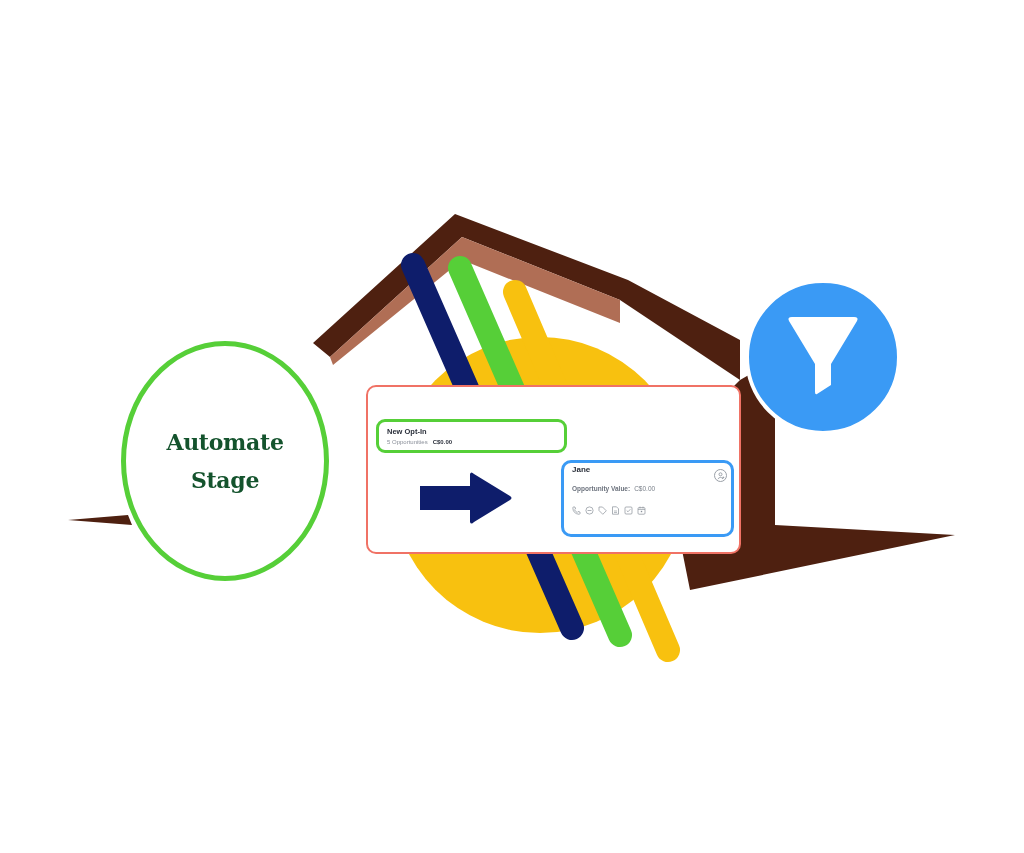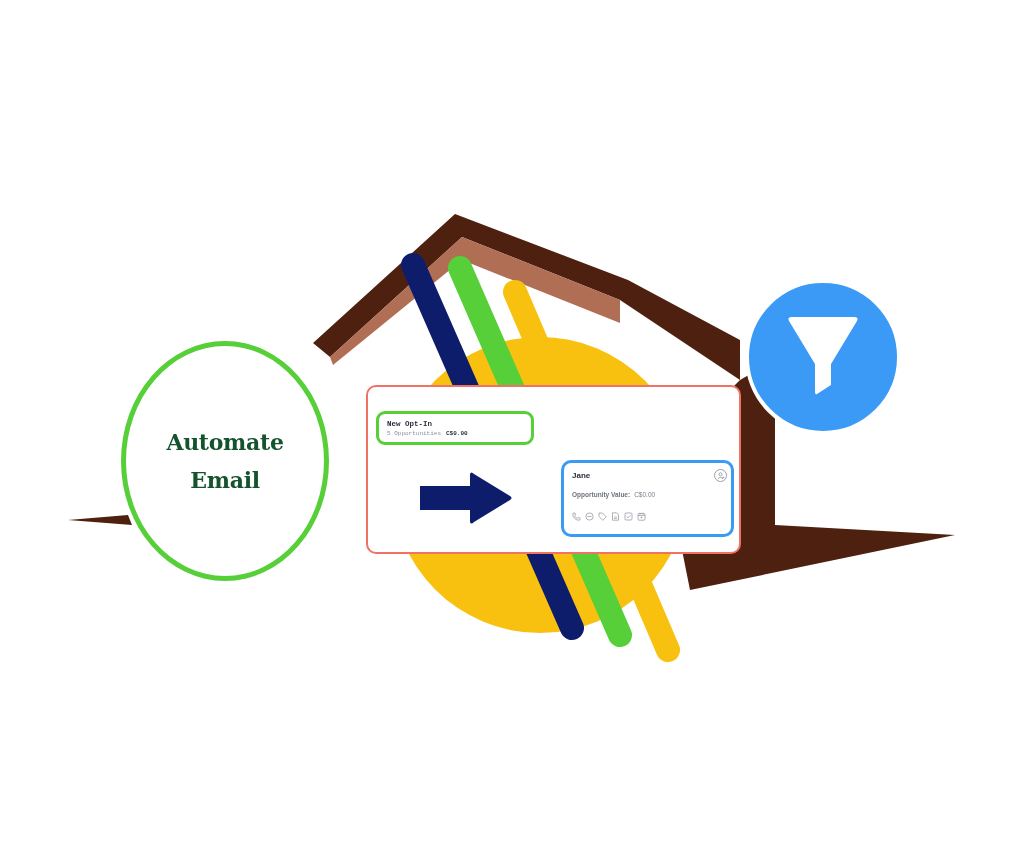--- a/index.html
+++ b/index.html
@@ -24,30 +24,30 @@
       display: flex; align-items: center; justify-content: center;
     }
     .panel {
       position: absolute; left: 366px; top: 385px; width: 375px; height: 169px;
       background: #fff; border: 2px solid #f07265; border-radius: 10px; box-sizing: border-box;
     }
     .stage {
       position: absolute; height: 34px; box-sizing: border-box; border-radius: 9px; background: #fff;
       padding: 5px 8px;
     }
-    .stage.green { left: 8px; top: 24px; width: 158px; border: 3px solid #56cf38; font-family: Liberation Mono, monospace; }
+    .stage.green { left: 8px; top: 32px; width: 191px; border: 3px solid #56cf38; }
     .stage.yellow { left: 193px; top: 24px; width: 173px; border: 3px solid #f8c10f; }
     .stage-name { font-size: 7.5px; font-weight: bold; color: #2a2f3a; line-height: 10px; }
     .stage-meta { font-size: 6px; color: #8a8f99; line-height: 10px; white-space: nowrap; }
     .stage-meta b { color: #2a2f3a; margin-left: 5px; }
     .arrow { position: absolute; left: 50px; top: 85px; width: 95px; height: 52px; }
     .card {
       position: absolute; left: 193px; top: 73px; width: 173px; height: 77px;
       border: 3px solid #3a9af5; border-radius: 10px; box-sizing: border-box; background: #fff;
-      padding: 6px 8px;
+      padding: 0 8px;
     }
     .card-name { font-size: 8px; font-weight: bold; color: #2a2f3a; margin-top: 2px; }
     .card-value { font-size: 6.5px; color: #7a808a; margin-top: 11px; }
     .card-value .lbl { font-weight: bold; color: #6c727d; margin-right: 4px; }
     .card-icons { display: flex; gap: 4px; margin-top: 9px; }
     .card-icons span { width: 9px; height: 9px; display: inline-block; }
     .assign-btn {
       position: absolute; right: 4px; top: 6px; width: 13px; height: 13px; border-radius: 50%;
       border: 1px solid #9aa0a8; box-sizing: border-box; display:flex; align-items:center; justify-content:center;
     }
@@ -67,21 +67,21 @@
 
   <circle cx="540" cy="485" r="148" fill="#f8c10f"></circle>
 
   <line x1="413" y1="265" x2="572" y2="628" stroke="#0e1d6b" stroke-width="24" stroke-linecap="round"></line>
   <line x1="460" y1="268" x2="620" y2="635" stroke="#56cf38" stroke-width="24" stroke-linecap="round"></line>
   <line x1="515" y1="292" x2="668" y2="650" stroke="#f8c10f" stroke-width="24" stroke-linecap="round"></line>
 </svg>
 
 <div class="title-circle">
   <div class="line">Automate</div>
-  <div class="line">Email</div>
+  <div class="line">Stage</div>
 </div>
 
 <div class="funnel-badge">
   <svg width="72" height="80" viewBox="0 0 72 80">
     <path d="M2,4 Q0,0 5,0 L67,0 Q72,0 70,4 L44,47 L44,68 L30,77 Q28,78 28,75 L28,47 Z" fill="#ffffff"></path>
   </svg>
 </div>
 
 <div class="panel">
   <div class="stage green">

